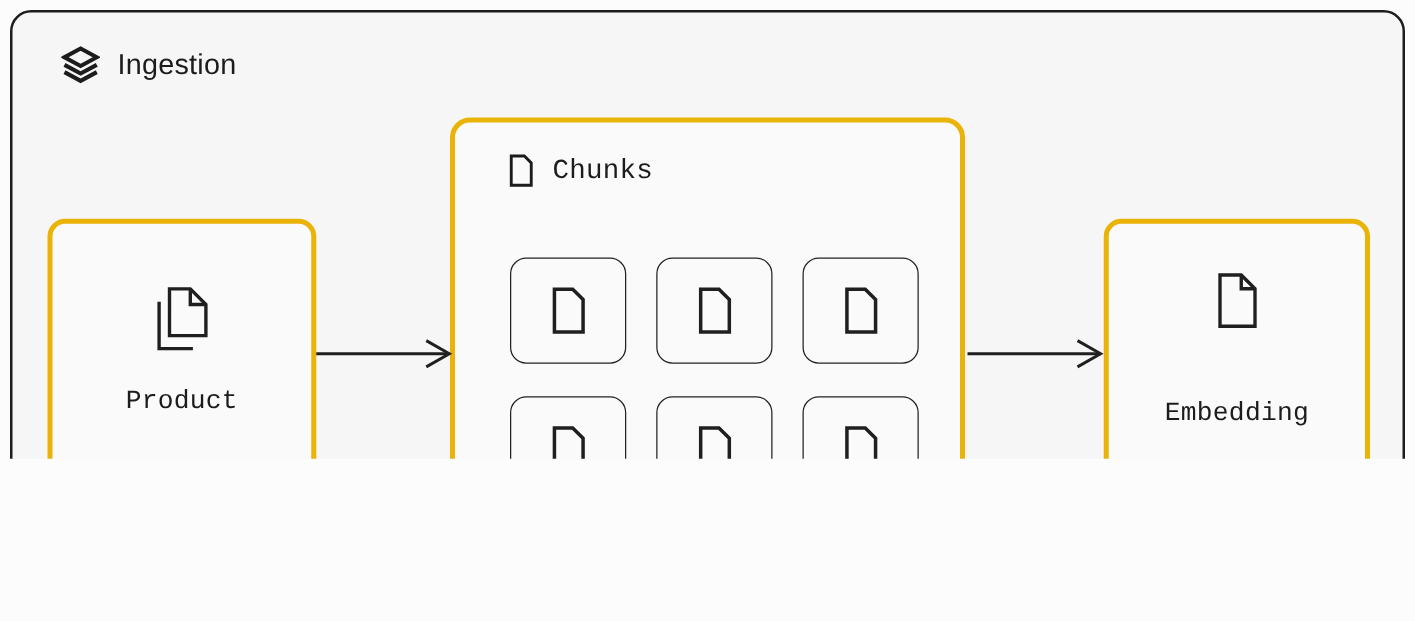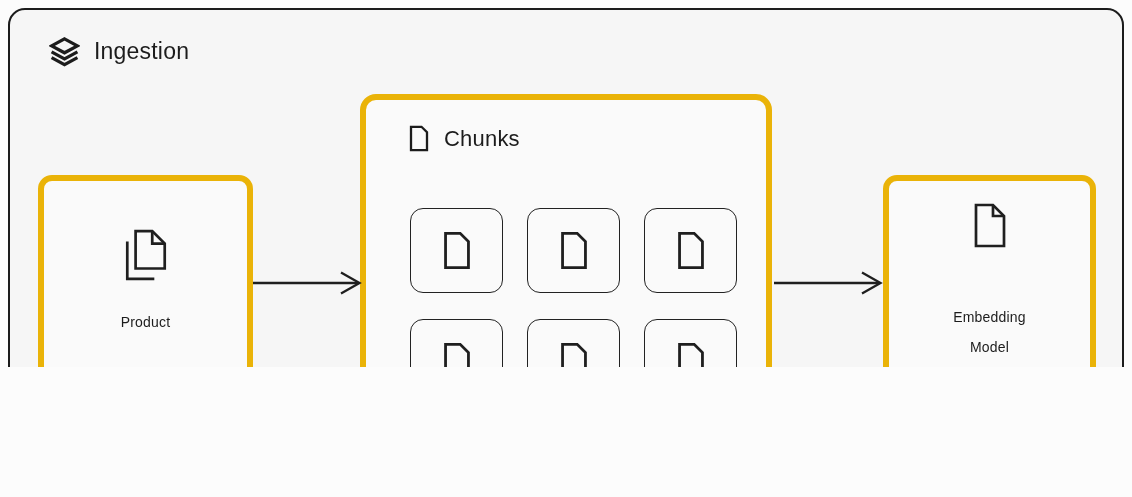--- a/index.html
+++ b/index.html
@@ -16,32 +16,32 @@
   .diagram-header {
     position:absolute; left:49px; top:36px;
     display:flex; align-items:center; gap:14px;
   }
   .diagram-title { font-size:23px; font-weight:500; letter-spacing:.2px; }
   .icon { display:inline-flex; align-items:center; justify-content:center; flex:0 0 auto; }
   .icon svg { display:block; }
 
   .node {
     position:absolute; background:#fafafa;
-    border:6px solid #eab308; border-radius:14px;
+    border:4px solid #eab308; border-radius:14px;font-family:Liberation Mono, monospace;
   }
   .node-product {
     left:38px; top:175px; width:215px; height:215px;
     display:flex; flex-direction:column; align-items:center; justify-content:center;
   }
   .node-embedding {
     left:883px; top:175px; width:213px; height:215px;
     display:flex; flex-direction:column; align-items:center; justify-content:center;gap:28px;
   }
   .node-label {
-    margin-top:26px; font-size:14px; line-height:30px;
+    margin-top:26px; font-size:21px; line-height:30px;
     font-weight:500; text-align:center; letter-spacing:.2px;
   }
   .node-chunks { left:360px; top:94px; width:412px; height:357px; border-radius:16px; }
   .chunks-header {
     position:absolute; left:43px; top:25px;
     display:flex; align-items:center; gap:15px;
   }
   .chunks-title { font-size:22px; font-weight:500; letter-spacing:.2px; }
   .tile-grid {
     position:absolute; left:44px; top:108px;
@@ -147,21 +147,20 @@
 
   <div class="node node-embedding">
     <span class="icon">
       <svg width="32" height="45" viewBox="0 0 32 45" fill="none" stroke="#1f1f1f" stroke-width="2.7" stroke-linejoin="miter">
         <path d="M2 2 H19 L30 13 V43 H2 Z"></path>
         <path d="M19 2 V13 H30"></path>
       </svg>
     </span>
     <div class="node-label">
       <div>Embedding</div>
-      <div>Model</div>
     </div>
   </div>
 
   <svg class="edges" viewBox="0 0 1132 497">
 
     <g stroke="#1f1f1f" stroke-width="2.3" fill="none">
       <line x1="253" y1="283" x2="358" y2="283"></line>
       <path d="M341 272.5 L359.5 283 L341 293.5"></path>
     </g>
 

